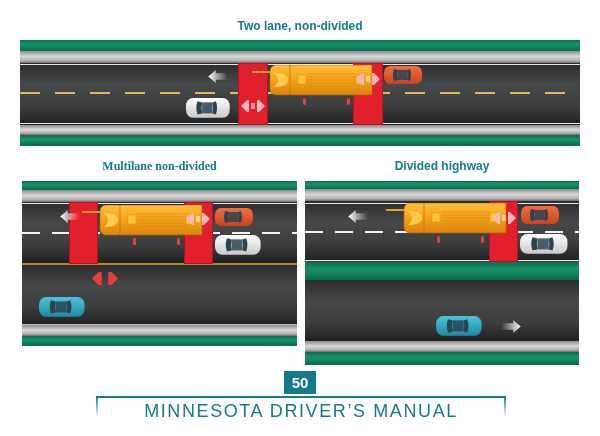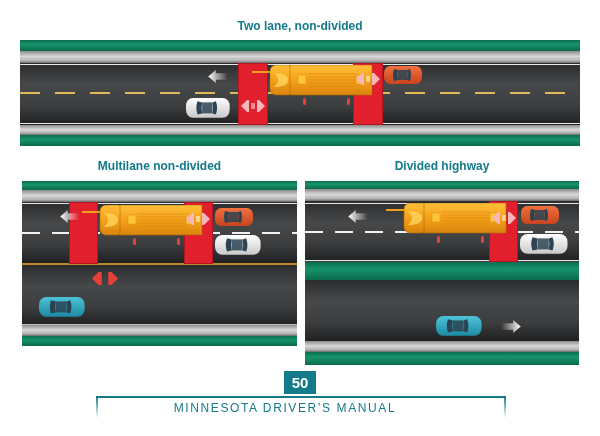--- a/index.html
+++ b/index.html
@@ -18,22 +18,22 @@
   .zone { position: absolute; background: #e21f2d; box-shadow: inset 0 0 0 1px #b3141f; }
   .bus { position: absolute; }
   .car { position: absolute; }
   .arrow { position: absolute; }
   .footer-num { position: absolute; left: 284px; top: 371px; width: 32px; height: 23px;
                 background: #137a8a; color: #fff; font-weight: bold; font-size: 15px;
                 text-align: center; line-height: 23px; }
   .footer-line { position: absolute; left: 96px; top: 396px; width: 410px; height: 2px; background: #137a8a; }
   .footer-side { position: absolute; top: 396px; width: 2px; height: 22px;
                  background: linear-gradient(#137a8a, rgba(19,122,138,0)); }
-  .footer-text { position: absolute; left: 80px; width: 410px; top: 401px; text-align: center;
-                 color: #137a8a; font-size: 12px; letter-spacing: 1.6px; }
+  .footer-text { position: absolute; left: 96px; width: 410px; top: 401px; text-align: center;
+                 color: #137a8a; font-size: 18px; letter-spacing: 1.6px; }
 </style>
 </head>
 <body>
 
 <svg width="0" height="0" style="position:absolute">
   <defs>
     <linearGradient id="busGrad" x1="0" y1="0" x2="0" y2="1">
       <stop offset="0" stop-color="#ffbf3a"></stop>
       <stop offset="0.5" stop-color="#f5a11a"></stop>
       <stop offset="1" stop-color="#d9840c"></stop>
@@ -126,21 +126,21 @@
     <use href="#arrowLeft"></use>
   </svg>
   <svg class="arrow" style="left:221px; top:60px;" width="24" height="12" viewBox="0 0 24 12">
     <use href="#stopArrows"></use>
   </svg>
   <svg class="arrow" style="left:336px; top:33px;" width="24" height="12" viewBox="0 0 24 12">
     <use href="#stopArrows"></use>
   </svg>
 </div>
 
-<div class="title" style="left:22px; width:275px; top:159px;">Multilane non-divided</div>
+<div class="title" style="left:22px; width:275px; top:159px;font-family:Liberation Serif, serif;">Multilane non-divided</div>
 
 <div class="panel" style="left:22px; top:181px; width:275px; height:165px;">
   <div class="green" style="top:0; height:9px;"></div>
   <div class="shoulder" style="top:9px; height:12px;"></div>
   <div class="road" style="top:21px; height:61px;"></div>
   <div class="edge" style="top:22px;"></div>
   <div style="position:absolute; left:0; right:0; top:51px; height:2px;
        background: repeating-linear-gradient(90deg, #f2f2f2 0 18px, transparent 18px 30px);"></div>
   <div style="position:absolute; left:0; right:0; top:82px; height:2px; background:#b8892a;"></div>
   <div class="road" style="top:84px; height:60px;"></div>

